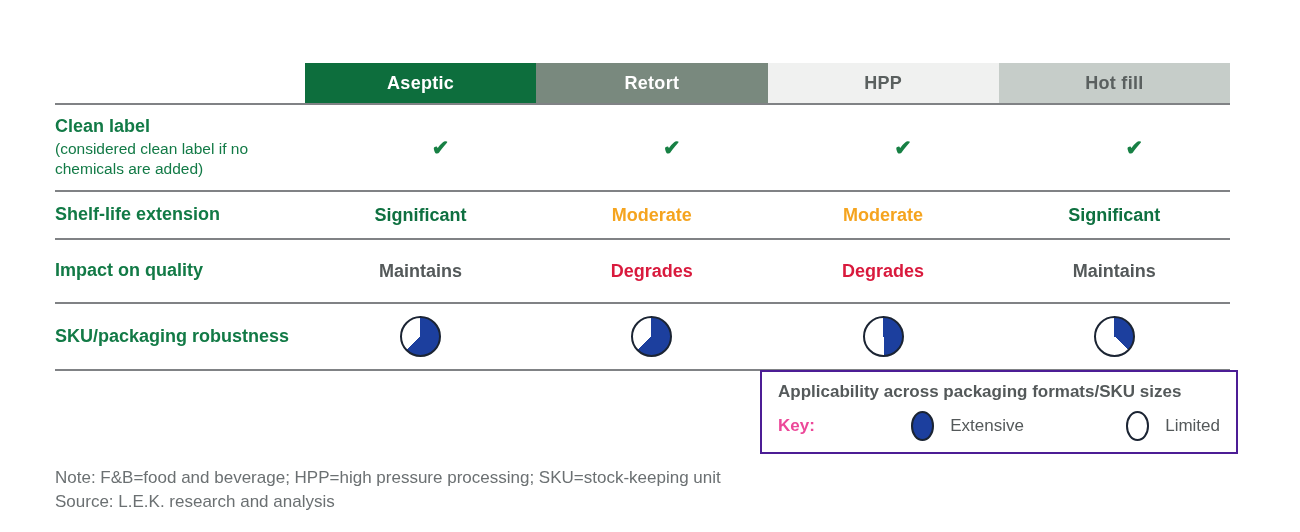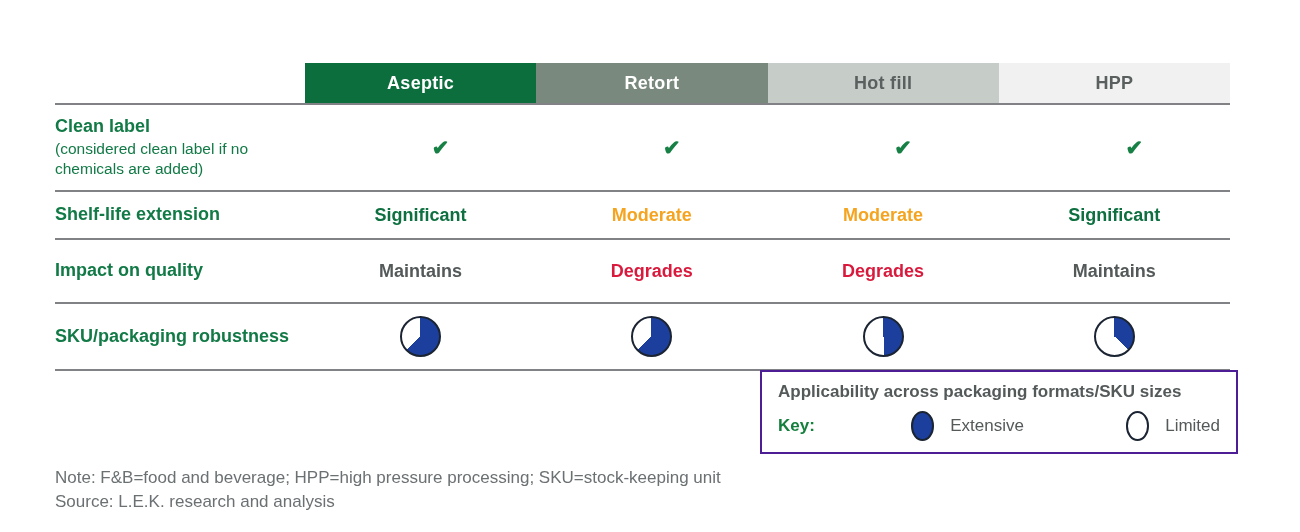--- a/index.html
+++ b/index.html
@@ -80,22 +80,22 @@
   }
 </style>
 </head>
 <body>
 
 <div class="figure">
 
   <div class="header-row">
     <div class="col-header" style="background-color: rgb(13, 110, 61); color: rgb(255, 255, 255); text-align: right;">Aseptic</div>
     <div class="col-header" style="background-color: rgb(121, 137, 126); color: rgb(255, 255, 255);">Retort</div>
+    <div class="col-header" style="background-color: rgb(240, 241, 240); color: rgb(90, 96, 95);">HPP</div>
     <div class="col-header" style="background-color: rgb(198, 205, 201); color: rgb(90, 96, 95);">Hot fill</div>
-    <div class="col-header" style="background-color: rgb(240, 241, 240); color: rgb(90, 96, 95);">HPP</div>
   </div>
 
   <div class="table-body">
 
     <div class="t-row row-clean">
       <div class="label-cell">
         <div class="row-title" style="color: rgb(18, 122, 70);">Clean label</div>
         <div class="row-sub" style="color: rgb(18, 122, 70);">(considered clean label if no chemicals are added)</div>
       </div>
       <div class="value-cell check" style="color: rgb(23, 128, 68);">✔</div>
@@ -140,21 +140,21 @@
       <div class="value-cell">
         <span class="pie" style="background: conic-gradient(rgb(28, 63, 158) 0deg, rgb(28, 63, 158) 37.5%, rgb(255, 255, 255) 37.5%, rgb(255, 255, 255) 100%);"></span>
       </div>
     </div>
 
   </div>
 
   <div class="key-box">
     <div class="key-title" style="color: rgb(84, 89, 90);">Applicability across packaging formats/SKU sizes</div>
     <div class="key-row">
-      <span class="key-label" style="color: #15803d;">Key:</span>
+      <span class="key-label" style="color: #ec4899;">Key:</span>
       <span class="key-circle filled" style="background-color: rgb(28, 63, 158);"></span>
       <span class="key-item-label" style="color: rgb(84, 89, 90);">Extensive</span>
       <span class="key-circle empty" style="background-color: rgb(255, 255, 255);"></span>
       <span class="key-item-label" style="color: rgb(84, 89, 90);">Limited</span>
     </div>
   </div>
 
   <div class="footnotes" style="color: rgb(107, 112, 114);">
     <div>Note: F&amp;B=food and beverage; HPP=high pressure processing; SKU=stock-keeping unit</div>
     <div>Source: L.E.K. research and analysis</div>

